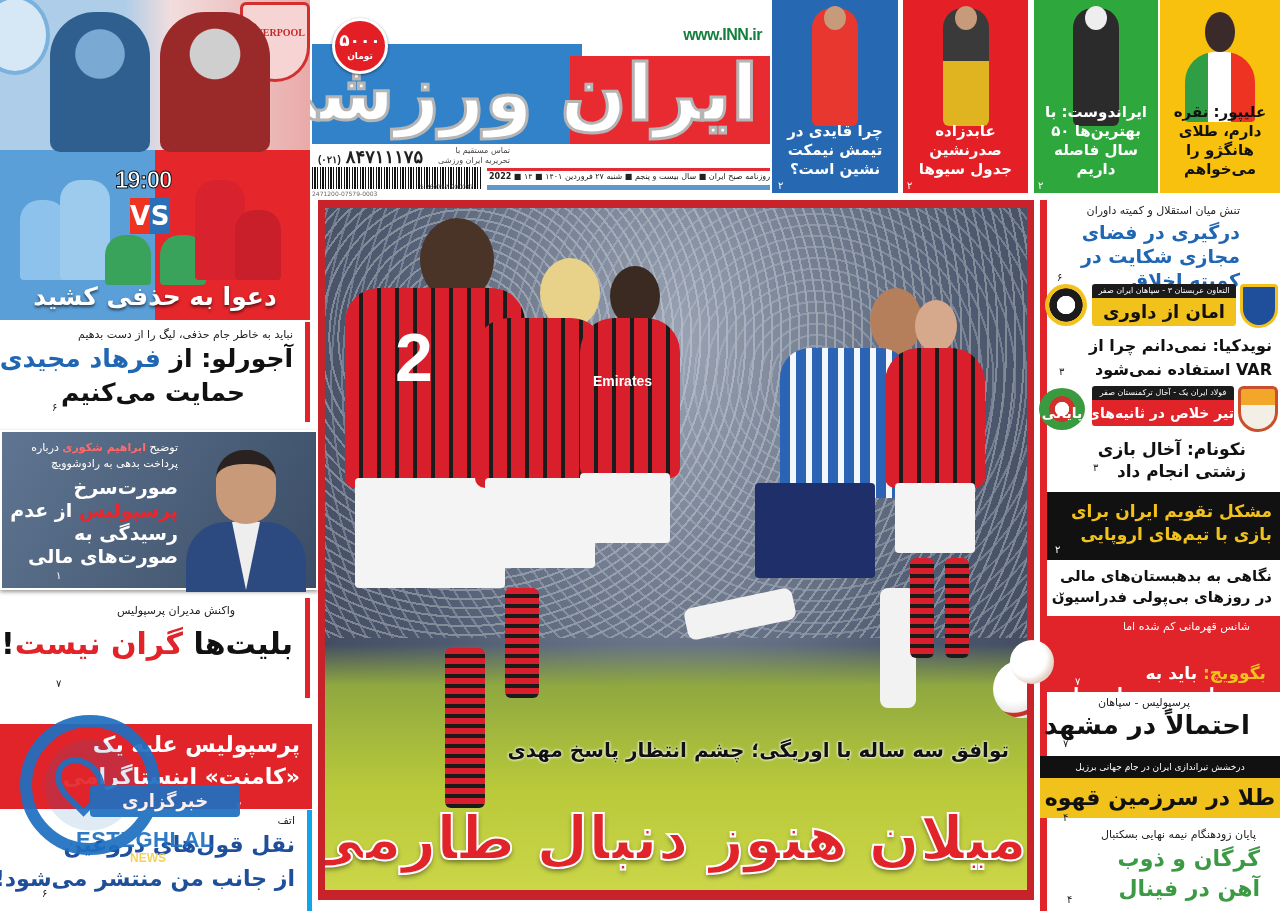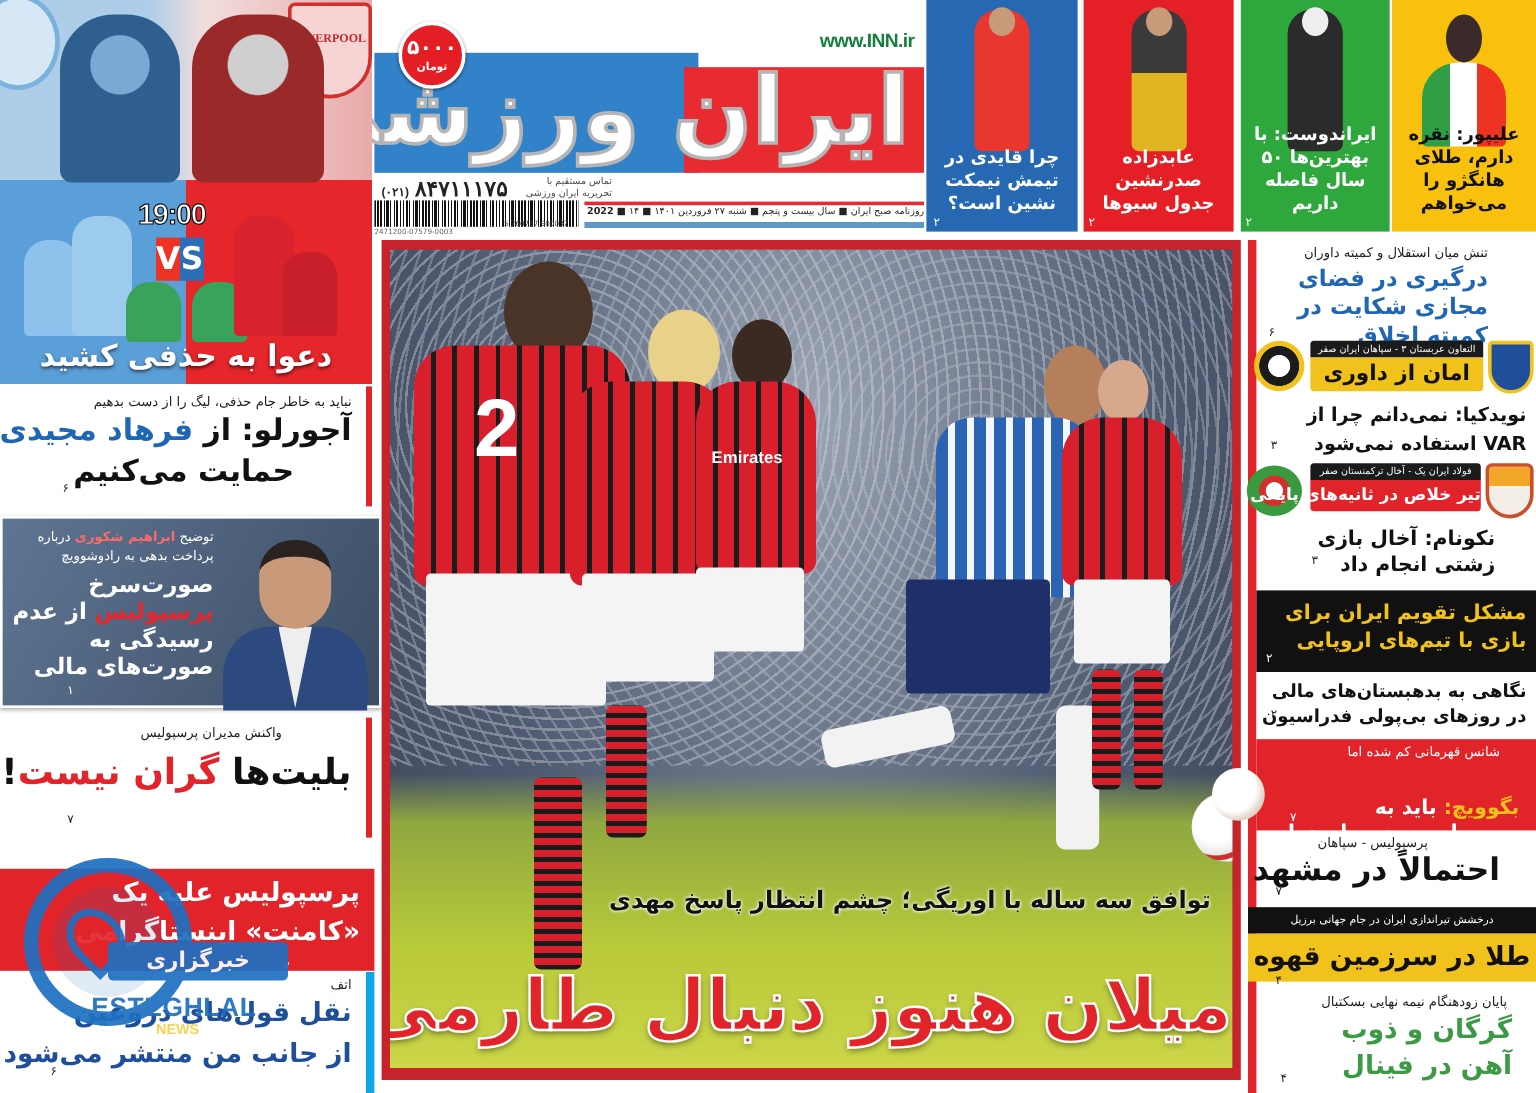--- a/index.html
+++ b/index.html
@@ -90,21 +90,21 @@
   #tickets-title .hl { color: #e1242a; }
   #tickets-pg { left: 56px; top: 80px; }
 
   #story-comments { left: 0; top: 698px; width: 312px; height: 115px; }
   #comments-kicker-bar { left: 0; top: 0; width: 312px; height: 26px; background: #111; color: #fff; font-size: 11px; text-align: center; line-height: 26px; direction: rtl; }
   #comments-red { left: 0; top: 26px; width: 312px; height: 85px; background: #e1242a; }
   #comments-title1 { right: 12px; top: 34px; font-weight: 900; font-size: 22px; color: #fff; direction: rtl; white-space: nowrap; }
   #comments-title2 { right: 12px; top: 66px; font-weight: 900; font-size: 22px; color: #fff; direction: rtl; white-space: nowrap; }
   #comments-pg { left: 236px; top: 102px; color: #fff; }
 
-  #story-fake-quotes { left: 0; top: 810px; width: 312px; height: 101px; background: #fff; border-right: 7px solid #0ea5e9; }
+  #story-fake-quotes { left: 0; top: 810px; width: 312px; height: 101px; background: #fff; border-right: 5px solid #0ea5e9; }
   #fake-kicker { right: 12px; top: 4px; font-size: 11px; color: #222; direction: rtl; }
   #fake-title1 { right: 12px; top: 22px; font-weight: 900; font-size: 22px; color: #1f4f9a; direction: rtl; white-space: nowrap; }
   #fake-title2 { right: 12px; top: 56px; font-weight: 900; font-size: 22px; color: #1f4f9a; direction: rtl; white-space: nowrap; }
   #fake-pg { left: 42px; top: 78px; }
 
   
   #watermark { left: 20px; top: 715px; width: 220px; height: 180px; opacity: 0.92; }
   #wm-globe { left: 0; top: 0; width: 140px; height: 140px; border-radius: 50%; border: 12px solid #1e6fc0; background: radial-gradient(circle, rgba(30,111,192,.15) 0 55%, transparent 56%); }
   #wm-pin { left: 38px; top: 40px; width: 44px; height: 54px; background: #e1242a; border-radius: 50% 50% 50% 0; transform: rotate(-45deg); border: 6px solid #1e6fc0; }
   #wm-label-fa { left: 70px; top: 70px; width: 150px; height: 32px; background: #1e6fc0; color: #fff; font-weight: 900; font-size: 18px; line-height: 32px; text-align: center; border-radius: 4px; direction: rtl; }

